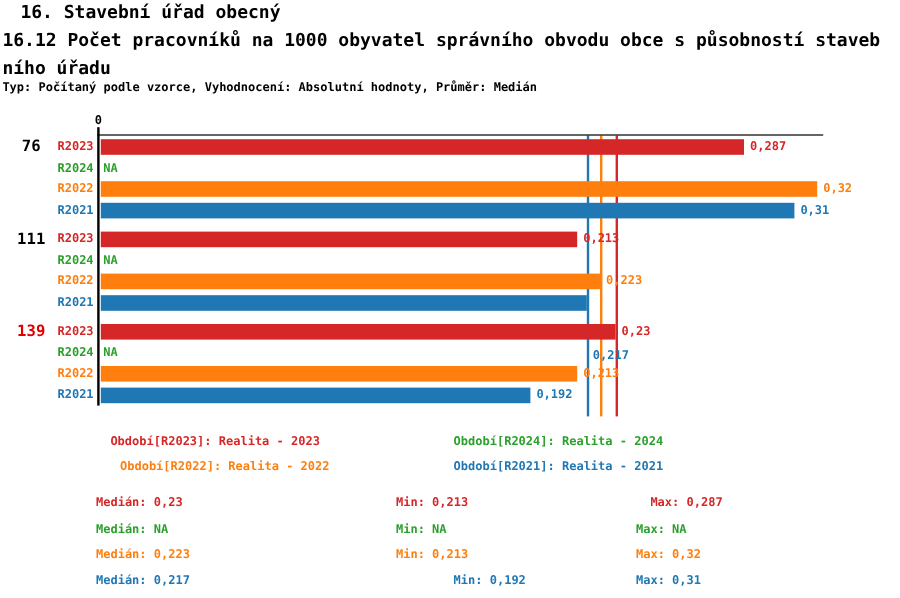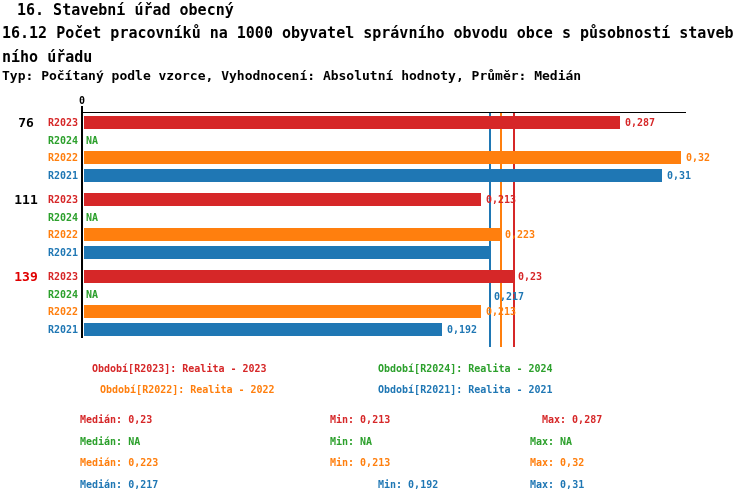--- a/index.html
+++ b/index.html
@@ -5,21 +5,21 @@
   * { margin: 0; padding: 0; box-sizing: border-box; }
   html, body { width: 750px; height: 498px; }
   body {
     position: relative;
     background: #ffffff;
     font-family: "DejaVu Sans Mono", monospace;
     overflow: hidden;
   }
   .abs { position: absolute; }
   .title { font-size: 15px; font-weight: bold; color: #000; white-space: pre; line-height: 17px; }
-  .meta  { font-size: 13px; font-weight: bold; color: #000; white-space: pre; }
+  .meta  { font-size: 10px; font-weight: bold; color: #000; white-space: pre; }
   .small { font-size: 10px; font-weight: bold; white-space: pre; line-height: 12px; }
   .glabel { font-size: 13px; font-weight: bold; line-height: 13px; text-align: center; }
   .axis-line { background: #000; }
   .bar { height: 13px; z-index: 3; }
   .median-line { width: 2px; top: 113px; height: 234px; z-index: 1; }
   .series-label { width: 38px; text-align: right; z-index: 4; }
   .tick-label { width: 24px; text-align: center; }
 </style>
 </head>
 <body>

